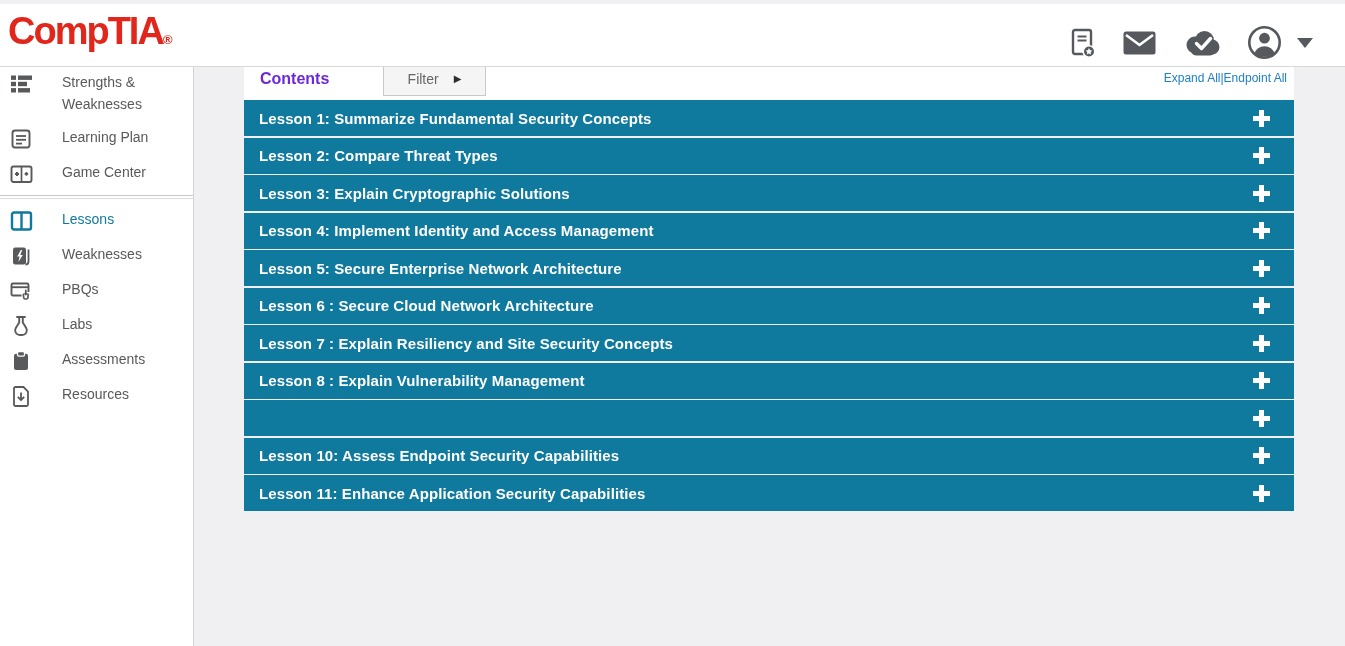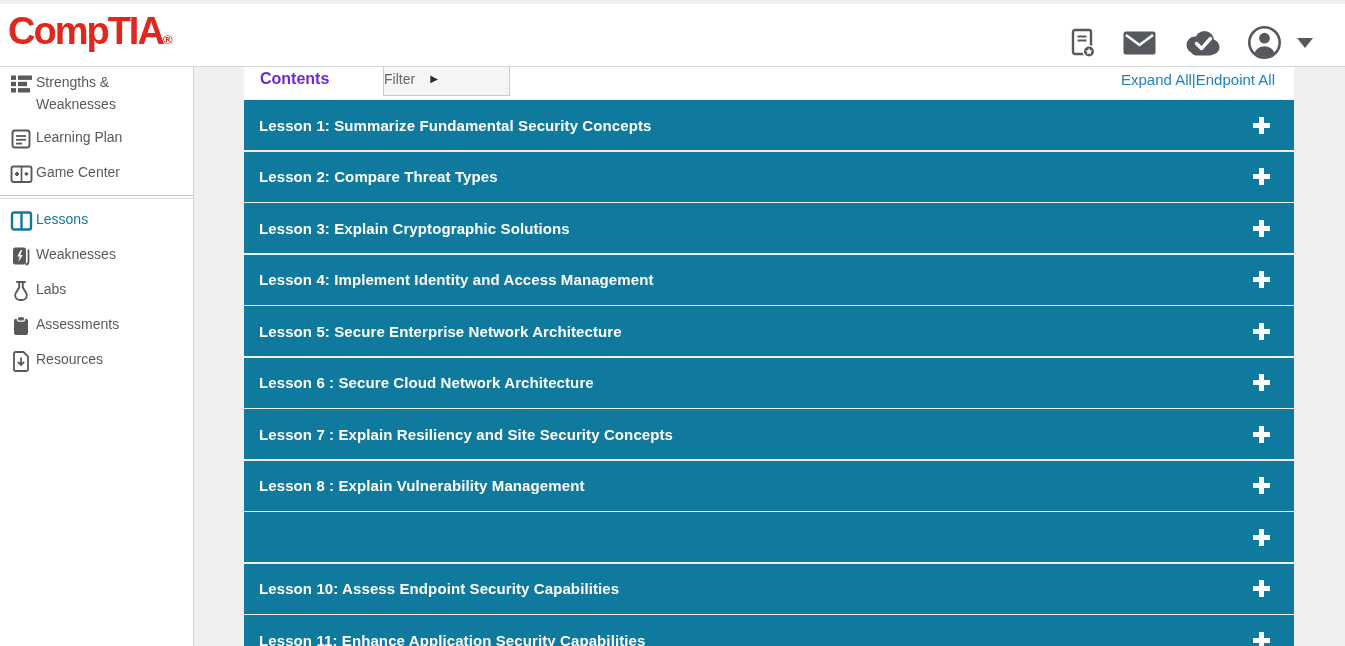--- a/index.html
+++ b/index.html
@@ -14,39 +14,39 @@
   .logo{position:absolute;left:8px;top:3px;color:#e1261c;font-weight:bold;font-size:38px;
     letter-spacing:-2px;cursor:pointer;line-height:1.3}
   .logo .reg{font-size:13px;letter-spacing:0;vertical-align:baseline}
   .header-icons{position:absolute;right:32px;top:21px;display:flex;align-items:center;gap:27px}
   .hicon{display:flex;align-items:center;cursor:pointer}
   .caret{width:0;height:0;border-left:8px solid transparent;border-right:8px solid transparent;
     border-top:10px solid #55585c;margin-left:-12px;cursor:pointer}
   
   .sidebar{position:absolute;left:0;top:62px;width:194px;height:584px;background:#fff;
     border-right:1px solid #d4d4d4;box-sizing:border-box;padding-top:4px}
-  .side-item{display:flex;align-items:flex-start;gap:2px;padding:6px 8px;cursor:pointer;
+  .side-item{display:flex;align-items:flex-start;gap:28px;padding:6px 8px;cursor:pointer;
     color:#595959;font-size:14px;line-height:1.55}
   .side-item .ico{width:26px;display:flex;justify-content:center;flex:none;padding-top:1px}
   .side-item .side-label{max-width:118px}
   .side-item.active{color:#10799e}
   .side-divider{height:2px;border-top:1px solid #c7c7c7;border-bottom:1px solid #dcdcdc;margin:4px 0}
   
   .main{position:absolute;left:195px;top:62px;width:1150px;height:584px;background:#f0f0f2}
   .content-col{position:absolute;left:49px;top:0;width:1050px}
   .contents-bar{position:relative;height:38px;background:#fff}
   .contents-title{position:absolute;left:16px;top:8px;font-size:16px;font-weight:bold;color:#6d28d9}
-  .filter-btn{position:absolute;left:139px;top:0;width:127px;height:34px;background:#f5f5f6;
-    border:1px solid #c9c9c9;border-top:none;display:flex;align-items:center;justify-content:flex-start;
+  .filter-btn{position:absolute;left:139px;top:0;width:103px;height:34px;background:#f5f5f6;
+    border:1px solid #c9c9c9;border-top:none;display:flex;align-items:center;justify-content:center;
     gap:15px;font-size:14px;color:#666;cursor:pointer;box-sizing:border-box}
   .filter-arrow{font-size:10px;color:#2e2e2e;line-height:1}
-  .expand-links{position:absolute;right:19px;top:9px;font-size:15px;color:#1e80c5;display:flex}
+  .expand-links{position:absolute;right:7px;top:9px;font-size:12px;color:#1e80c5;display:flex}
   .expand-links a{color:#1e80c5;text-decoration:none;cursor:pointer}
   
-  .lesson-row{height:50px;background:#10799e;margin-bottom:1.5px;display:flex;align-items:center;
+  .lesson-row{height:36px;background:#10799e;margin-bottom:1.5px;display:flex;align-items:center;
     padding:0 24px 0 15px;box-sizing:border-box;cursor:pointer}
   .lesson-title{color:#fff;font-weight:bold;font-size:15px;letter-spacing:.1px}
   .plus{margin-left:auto;position:relative;width:17px;height:17px;flex:none;cursor:pointer}
   .plus::before{content:"";position:absolute;left:0;top:6px;width:17px;height:5px;background:#fff}
   .plus::after{content:"";position:absolute;left:6px;top:0;width:5px;height:17px;background:#fff}
 </style>
 </head>
 <body>
 
 <header class="app-header">
@@ -152,20 +152,31 @@
     <span class="ico">
       <svg width="22" height="22" viewBox="0 0 22 22">
         <path d="M18.5 4.5 v12 a3 3 0 0 1 -3 3" fill="none" stroke="#58595b" stroke-width="1.8"></path>
         <rect x="3" y="2.5" width="13" height="17" rx="2.2" fill="#58595b"></rect>
         <polygon fill="#ffffff" points="10.8,5 7.2,11.6 9.6,11.6 8.4,17 12.8,9.9 10.3,9.9 12.2,5"></polygon>
       </svg>
     </span>
     <span class="side-label">Weaknesses</span>
   </div>
 
+  <div class="side-item">
+    <span class="ico">
+      <svg width="23" height="22" viewBox="0 0 23 22">
+        <path d="M18.5 12 V5 a1.5 1.5 0 0 0 -1.5 -1.5 H3 A1.5 1.5 0 0 0 1.5 5 v9 a1.5 1.5 0 0 0 1.5 1.5 h8.5" fill="none" stroke="#58595b" stroke-width="1.9"></path>
+        <line x1="1.5" y1="7.2" x2="18.5" y2="7.2" stroke="#58595b" stroke-width="1.9"></line>
+        <path d="M15.8 10.5 v4" stroke="#58595b" stroke-width="1.8" fill="none" stroke-linecap="round"></path>
+        <path d="M13.3 14.5 c0 -1 5 -1 5 0 l-.4 3.2 a1.5 1.5 0 0 1 -1.5 1.3 h-1.2 a1.5 1.5 0 0 1 -1.5 -1.3 z" fill="none" stroke="#58595b" stroke-width="1.7"></path>
+      </svg>
+    </span>
+    <span class="side-label">PBQs</span>
+  </div>
 
   <div class="side-item">
     <span class="ico">
       <svg width="22" height="22" viewBox="0 0 22 22">
         <path d="M7 2 h8 M9.2 2 v5.6 l-3.4 5.4 a4.6 4.6 0 0 0 3.9 7 h2.6 a4.6 4.6 0 0 0 3.9 -7 L12.8 7.6 V2" fill="none" stroke="#58595b" stroke-width="1.9" stroke-linecap="round" stroke-linejoin="round"></path>
       </svg>
     </span>
     <span class="side-label">Labs</span>
   </div>
 

